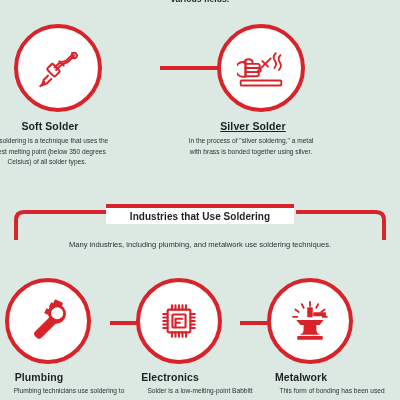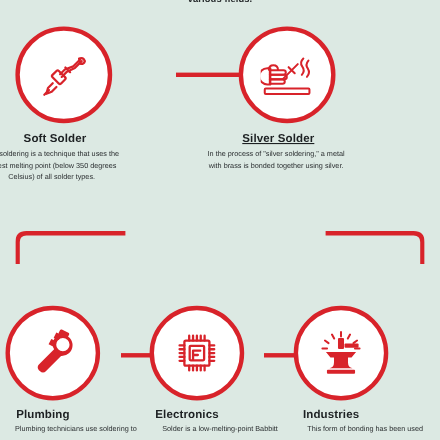--- a/index.html
+++ b/index.html
@@ -188,21 +188,25 @@
     <div class="node-desc" style="margin-top:4px; margin-left:-64px; width:128px;">In the process of "silver soldering," a metal with brass is bonded together using silver.</div>
   </div>
 
   <div class="bracket">
     <svg width="372" height="34" viewBox="0 0 372 34">
       <path d="M2 34 V14 Q2 6 10 6 H100" fill="none" stroke="#d8232a" stroke-width="4" stroke-linecap="butt"></path>
       <path d="M282 6 H362 Q370 6 370 14 V34" fill="none" stroke="#d8232a" stroke-width="4" stroke-linecap="butt"></path>
     </svg>
   </div>
 
-
+  <div class="banner-title-box">
+    <span class="banner-title">Industries that Use Soldering</span>
+  </div>
+
+  <div class="banner-sub">Many industries, including plumbing, and metalwork use soldering techniques.</div>
 
   <div class="connector" style="left:110px; top:321px; width:50px;"></div>
   <div class="connector" style="left:240px; top:321px; width:50px;"></div>
 
   <div class="node" style="left:69px; top:278px; width:0;">
     <div class="circle" style="width:86px; height:86px; margin-left:-43px;">
       <span>
         <svg width="44" height="44" viewBox="0 0 48 48" fill="#d8232a">
           <path d="M33.5 5.5 a9.6 9.6 0 0 0-8.2 14.6 L10.2 35.2 a4 4 0 0 0 0 5.7
                    l1.2 1.2 a4 4 0 0 0 5.7 0 L32.2 26.9 A9.6 9.6 0 1 0 33.5 5.5 Z
@@ -257,17 +261,17 @@
           <rect x="21" y="8" width="6" height="11" rx="1"></rect>
 
           <rect x="27.5" y="13.5" width="14" height="4.2" rx="1"></rect>
 
           <path d="M9 22 h30 l-4.5 5.5 h-3.5 v5 q0 4.5 4.5 5.5 H12.5
                    q4.5 -1 4.5 -5.5 v-5 h-3.5 Z"></path>
           <rect x="10" y="39.5" width="28" height="4" rx="1"></rect>
         </svg>
       </span>
     </div>
-    <div class="node-title" style="margin-top:7px; margin-left:-60px; width:120px;">Industries</div>
+    <div class="node-title" style="margin-top:7px; margin-left:-60px; width:120px;">Metalwork</div>
   </div>
   <div class="bottom-desc" style="left:266px; width:132px;">This form of bonding has been used</div>
 
 </div>
 
 </body></html>

